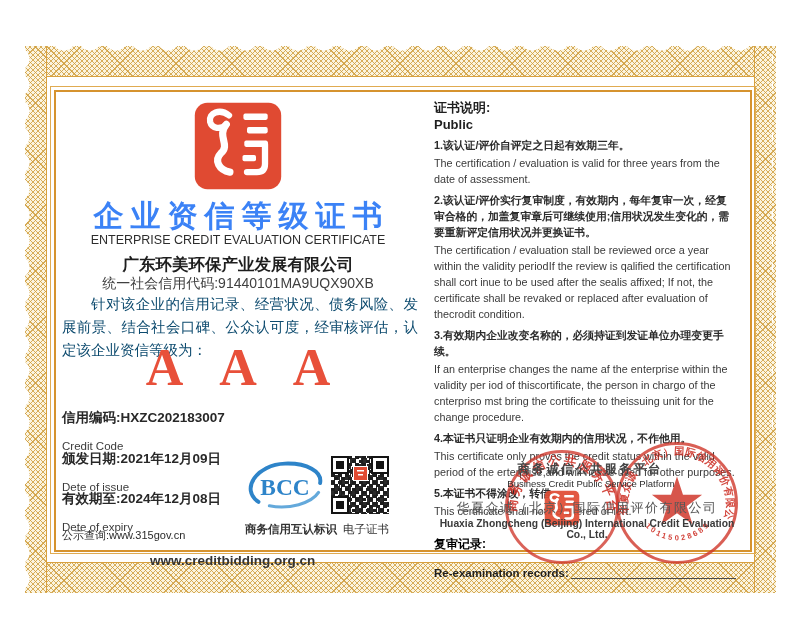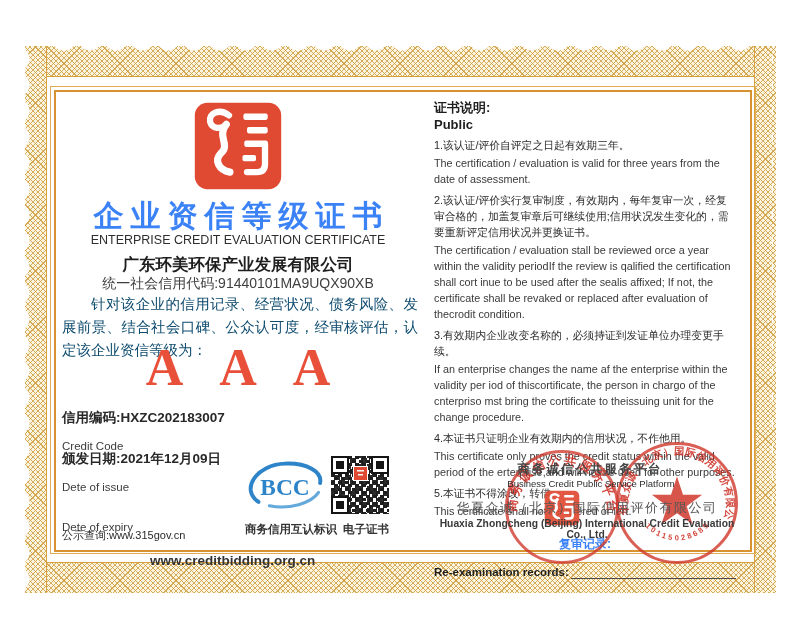--- a/index.html
+++ b/index.html
@@ -66,30 +66,30 @@
       background-image:
         repeating-conic-gradient(#1d1d1d 0% 25%, rgba(0,0,0,0) 0% 50%),
         repeating-conic-gradient(#2a2a2a 0% 25%, rgba(0,0,0,0) 0% 50%);
       background-size:7px 7px,11px 11px;background-position:0 0,3px 2px;}
   .qr .f{position:absolute;width:14px;height:14px;border:2px solid #141414;background:#fff;}
   .qr .f::after{content:"";position:absolute;inset:3px;background:#141414;}
   .qr .f-tl{left:0;top:0;} .qr .f-tr{right:0;top:0;} .qr .f-bl{left:0;bottom:0;}
   .qr-mini{position:absolute;left:22px;top:10px;width:13px;height:13px;background:#e04a32;border:1px solid #fff;
       background-image:linear-gradient(#fff,#fff),linear-gradient(#fff,#fff);
       background-size:7px 1.5px,5px 1.5px;background-position:3px 3px,4px 7px;background-repeat:no-repeat;}
-  .qr-label{left:343px;top:522px;font-size:11.5px;font-weight:bold;color:#333;}
+  .qr-label{left:343px;top:522px;font-size:11.5px;font-weight:normal;color:#333;}
 
   
   .notes-col{left:434px;top:99px;width:302px;}
   .notes-h{font-size:13px;font-weight:bold;color:#1f1f1f;margin:0 0 7px 0;}
   .notes-col p{margin:0;}
-  .note-zh{font-size:10.8px;color:#2b2b2b;line-height:16px;margin:5px 0 2px 0 !important;}
+  .note-zh{font-size:10.8px;color:#2b2b2b;line-height:16px;margin:5px 0 2px 0 !important;font-weight:bold;}
   .note-en{font-size:10.8px;color:#3a3a3a;line-height:16px;margin:2px 0 5px 0 !important;}
-  .review-h{font-size:12px;font-weight:bold;color:#3b82f6;margin-top:17px !important;text-align:center;}
-  .review-line{display:flex;align-items:flex-start;margin-top:13px !important;}
+  .review-h{font-size:12px;font-weight:bold;color:#000000;margin-top:17px !important;}
+  .review-line{display:flex;align-items:center;margin-top:13px !important;}
   .review-line .lbl{font-size:11.5px;font-weight:bold;color:#1f1f1f;white-space:nowrap;}
   .review-line .rule{flex:1;border-bottom:1px solid #4a4a4a;height:12px;margin-left:2px;}
 
   
   .seal{position:absolute;z-index:2;}
   .seal-left{left:503px;top:448px;width:118px;height:118px;}
   .seal-right{left:614px;top:440px;width:126px;height:126px;}
   .overlay-txt{z-index:3;}
   .platform-zh{left:490px;top:461px;width:200px;text-align:center;font-size:12.5px;font-weight:bold;
                color:#454545;letter-spacing:2px;}
@@ -131,20 +131,21 @@
   <div class="abs company">广东环美环保产业发展有限公司</div>
   <div class="abs title-en">ENTERPRISE CREDIT EVALUATION CERTIFICATE</div>
   <div class="abs uscc">统一社会信用代码:91440101MA9UQX90XB</div>
   <div class="abs para">针对该企业的信用记录、经营状况、债务风险、发展前景、结合社会口碑、公众认可度，经审核评估，认定该企业资信等级为：</div>
   <div class="abs rating">AAA</div>
 
   <div class="abs zh-line cc-zh">信用编码:HXZC202183007</div>
   <div class="abs en-line cc-en">Credit Code</div>
   <div class="abs zh-line issue-zh">颁发日期:2021年12月09日</div>
   <div class="abs en-line issue-en">Dete of issue</div>
+  <div class="abs zh-line exp-zh">有效期至:2024年12月08日</div>
   <div class="abs en-line exp-en">Dete of expiry</div>
   <div class="abs query">公示查询:www.315gov.cn</div>
   <div class="abs url2">www.creditbidding.org.cn</div>
 
   <svg class="abs bcc" viewBox="0 0 100 70">
     <path d="M16,54 C-8,38 14,6 50,5 C78,4 98,15 95,30" fill="none" stroke="#2e84c9" stroke-width="5" stroke-linecap="round"></path>
     <path d="M30,59 C55,64 84,56 93,42" fill="none" stroke="#64a9db" stroke-width="4" stroke-linecap="round"></path>
     <text x="50" y="45" text-anchor="middle" font-size="30" font-weight="bold" fill="#2e84c9" font-family="Liberation Serif, DejaVu Serif, serif">BCC</text>
   </svg>
   <div class="abs bcc-label">商务信用互认标识</div>

